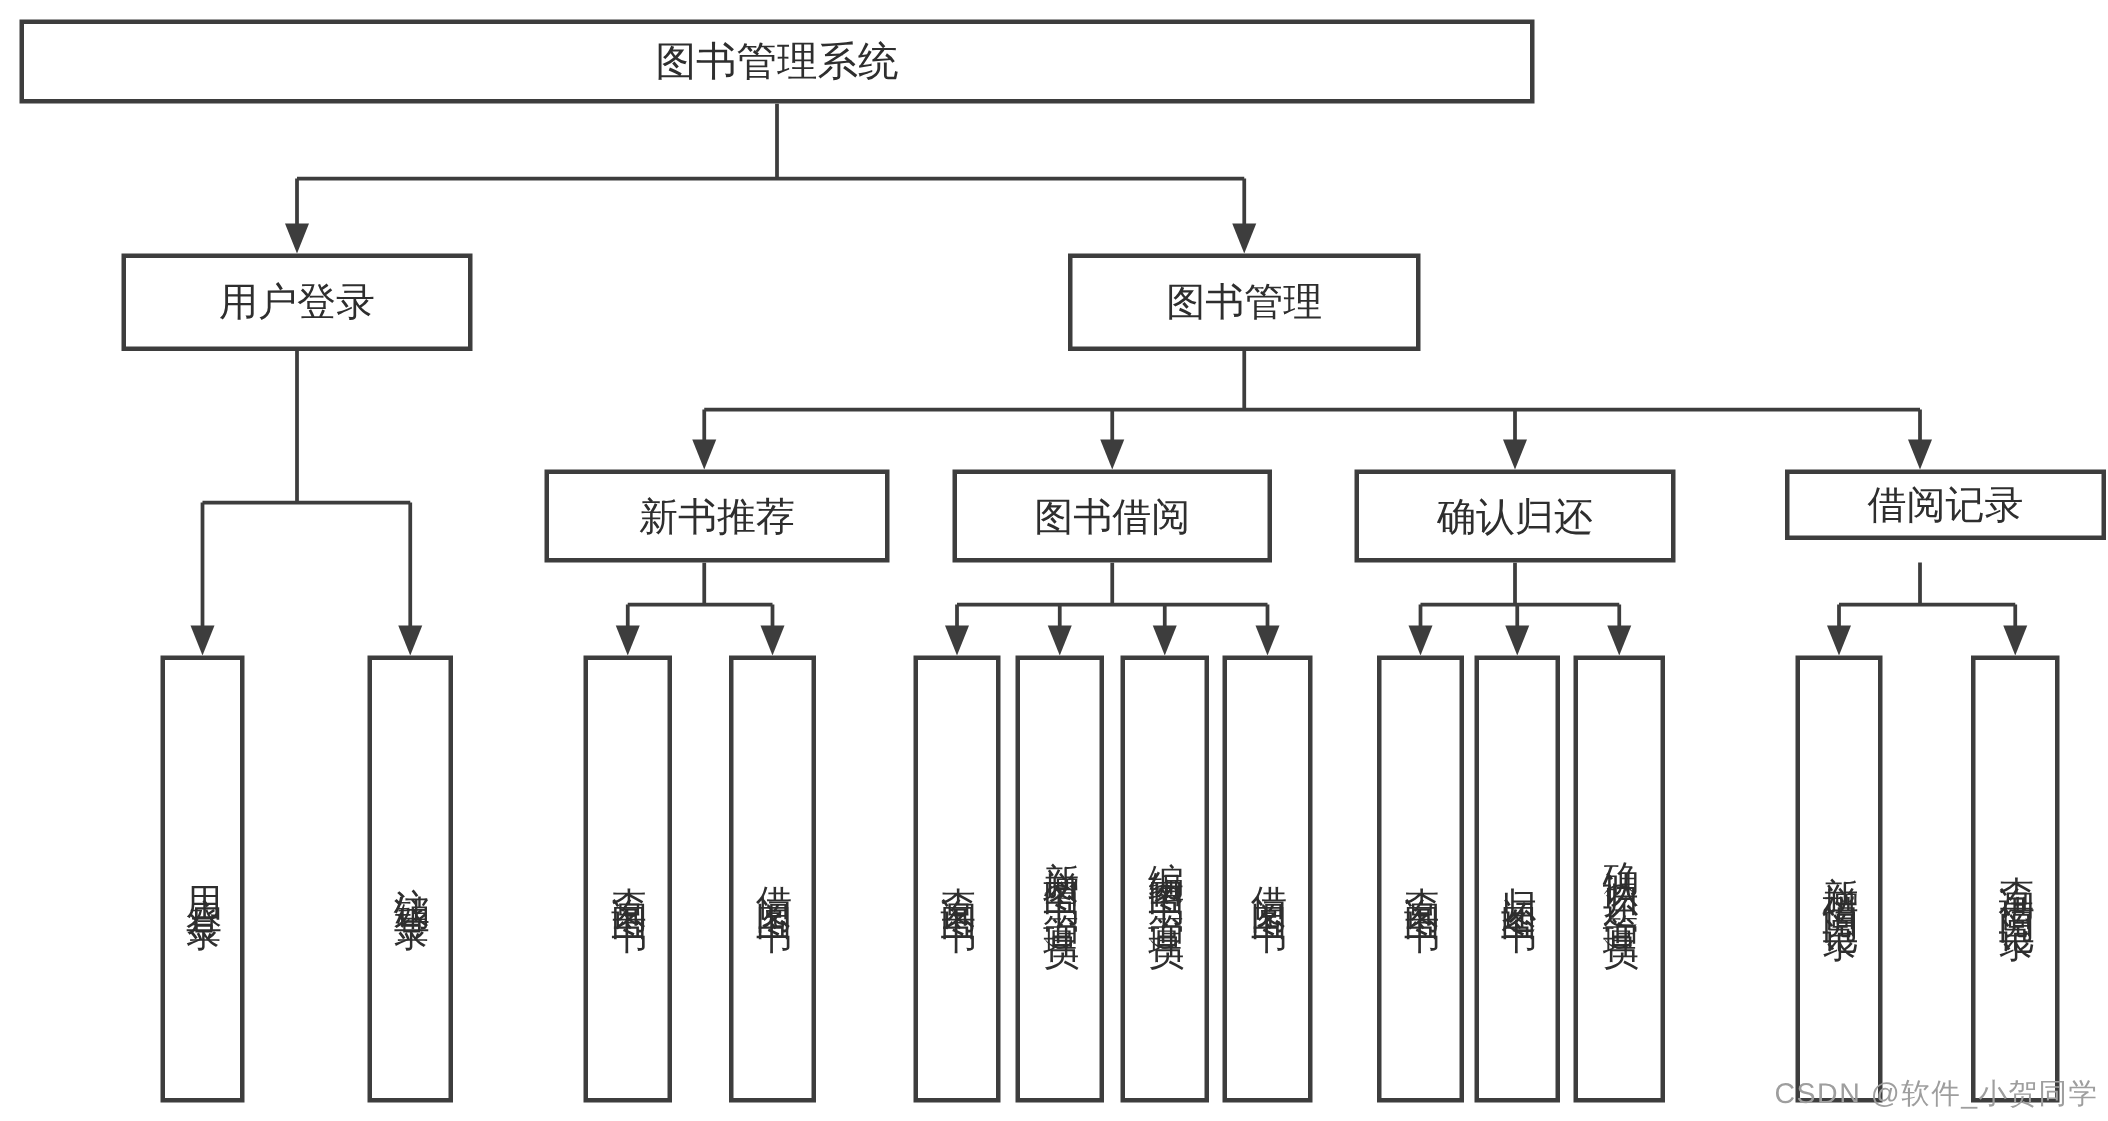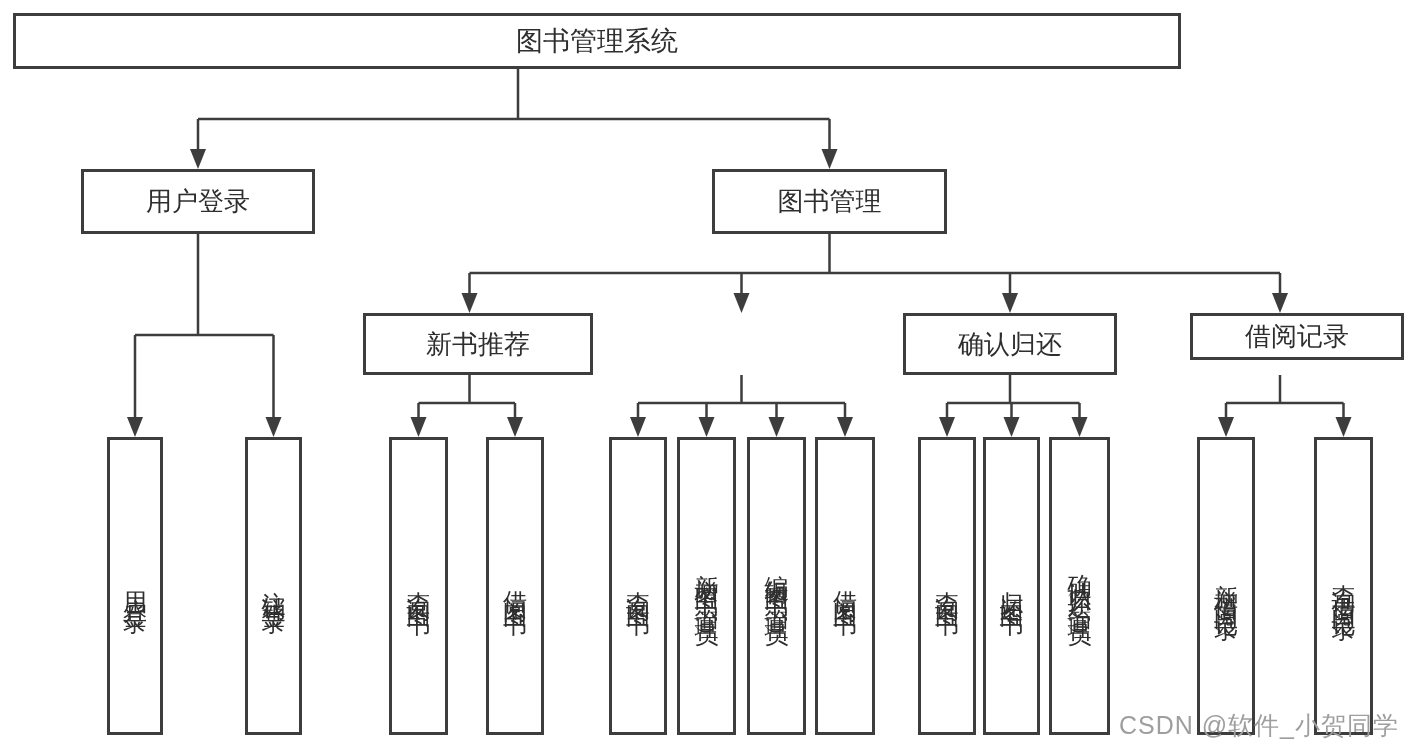--- a/index.html
+++ b/index.html
@@ -48,21 +48,21 @@
     text-orientation: mixed;
     font-size: 24px;
     line-height: 1;
     letter-spacing: 7px;
     white-space: normal;
   }
   .watermark {
     position: absolute;
     right: 6px;
     bottom: 5px;
-    font-size: 25px;
+    font-size: 19px;
     color: var(--watermark);
     letter-spacing: 1px;
   }
 </style>
 </head>
 <body>
 
 <div class="canvas">
 
   <svg class="wires" viewBox="0 0 1405 747">
@@ -97,33 +97,36 @@
       <polygon points="768.5,417 784.5,417 776.5,437"></polygon>
       <polygon points="837,417 853,417 845,437"></polygon>
       <polygon points="939,417 955,417 947,437"></polygon>
       <polygon points="1003.5,417 1019.5,417 1011.5,437"></polygon>
       <polygon points="1071.5,417 1087.5,417 1079.5,437"></polygon>
       <polygon points="1218,417 1234,417 1226,437"></polygon>
       <polygon points="1335.5,417 1351.5,417 1343.5,437"></polygon>
     </g>
   </svg>
 
-  <div class="box root" style="left:13px;top:13px;width:1168px;height:56px">
+  <div class="box root" style="left:13px;top:13px;width:1010px;height:56px">
     <span class="lbl">图书管理系统</span>
   </div>
 
   <div class="box" style="left:81px;top:169px;width:234px;height:65px">
     <span class="lbl">用户登录</span>
   </div>
   <div class="box" style="left:712px;top:169px;width:235px;height:65px">
     <span class="lbl">图书管理</span>
   </div>
 
   <div class="box" style="left:363px;top:313px;width:230px;height:62px">
     <span class="lbl">新书推荐</span>
+  </div>
+  <div class="box" style="left:635px;top:313px;width:213px;height:62px">
+    <span class="lbl">图书借阅</span>
   </div>
   <div class="box" style="left:903px;top:313px;width:214px;height:62px">
     <span class="lbl">确认归还</span>
   </div>
   <div class="box" style="left:1190px;top:313px;width:214px;height:47px">
     <span class="lbl">借阅记录</span>
   </div>
 
   <div class="box leaf" style="left:107px;top:437px;width:56px;height:298px">
     <span class="lbl">用户登录</span>

